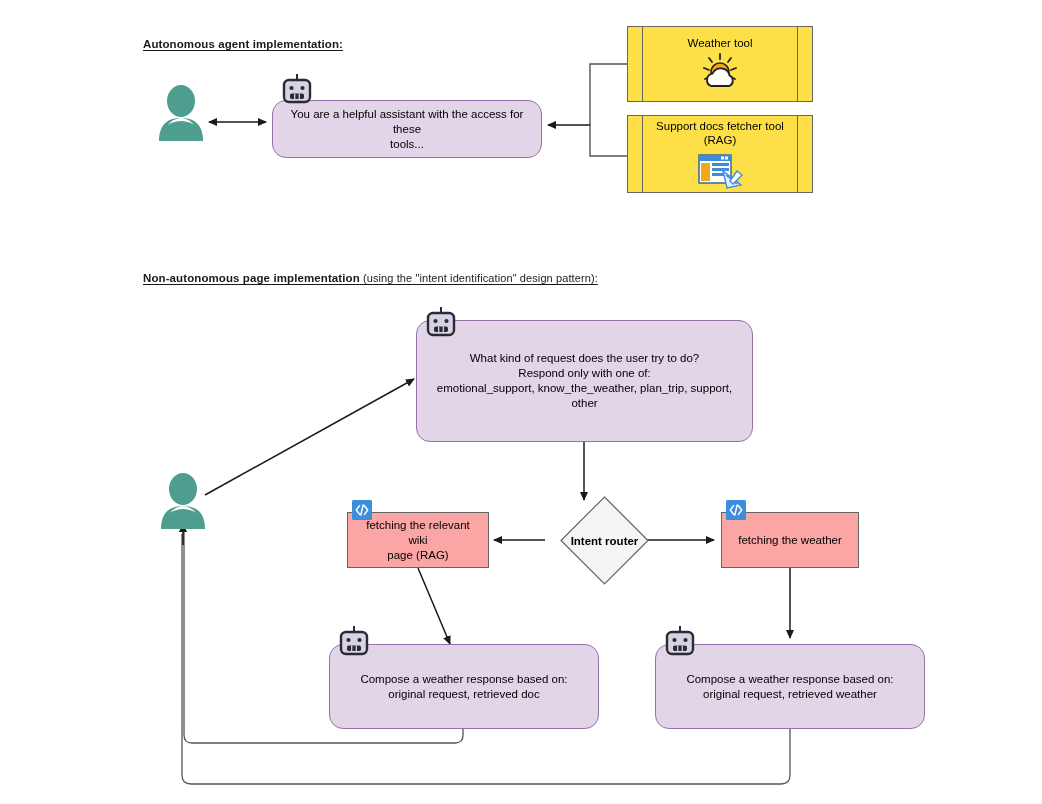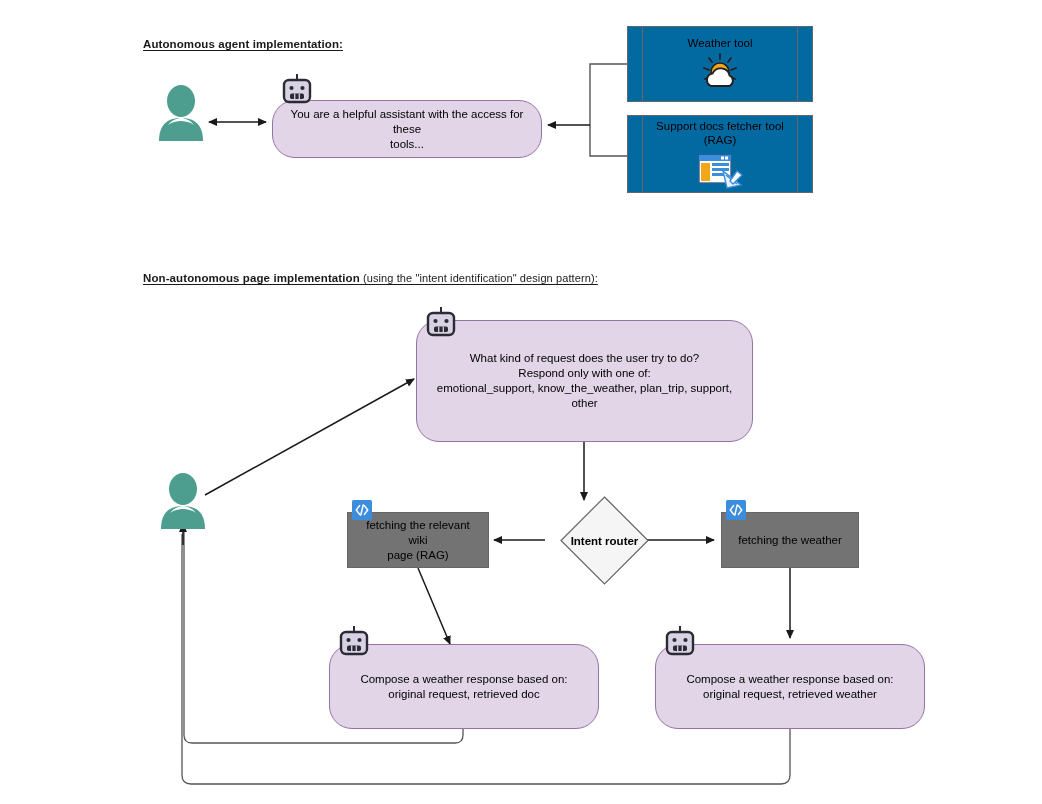--- a/index.html
+++ b/index.html
@@ -48,54 +48,54 @@
     font-size: 11px;
     text-decoration: underline;
     text-underline-offset: 2px;
   }
 
   
   .llm-box {
     position: absolute;
     background: #e1d5e7;
     border: 1px solid #9673a6;
-    border-radius: 23px;
+    border-radius: 14px;
     box-sizing: border-box;
     display: flex;
     align-items: center;
     justify-content: center;
     text-align: center;
     font-size: 11.5px;
     line-height: 15px;
     color: #000;
     padding: 4px 10px;
   }
   .llm-box .txt { white-space: pre-line; }
 
   
   .plain-box {
     position: absolute;
-    background: #737373;
+    background: #fca5a5;
     border: 1px solid #666666;
     box-sizing: border-box;
     display: flex;
     align-items: center;
     justify-content: center;
     text-align: center;
     font-size: 11.5px;
     line-height: 15px;
     color: #000;
     padding: 2px 8px;
   }
   .plain-box .txt { white-space: pre-line; }
 
   
   .tool-box {
     position: absolute;
-    background: #0369a1;
+    background: #fde047;
     border: 1px solid #666666;
     box-sizing: border-box;
   }
   .tool-box .bar-l, .tool-box .bar-r {
     position: absolute;
     top: 0; bottom: 0;
     width: 0;
     border-left: 1px solid #666666;
   }
   .tool-box .bar-l { left: 14px; }

